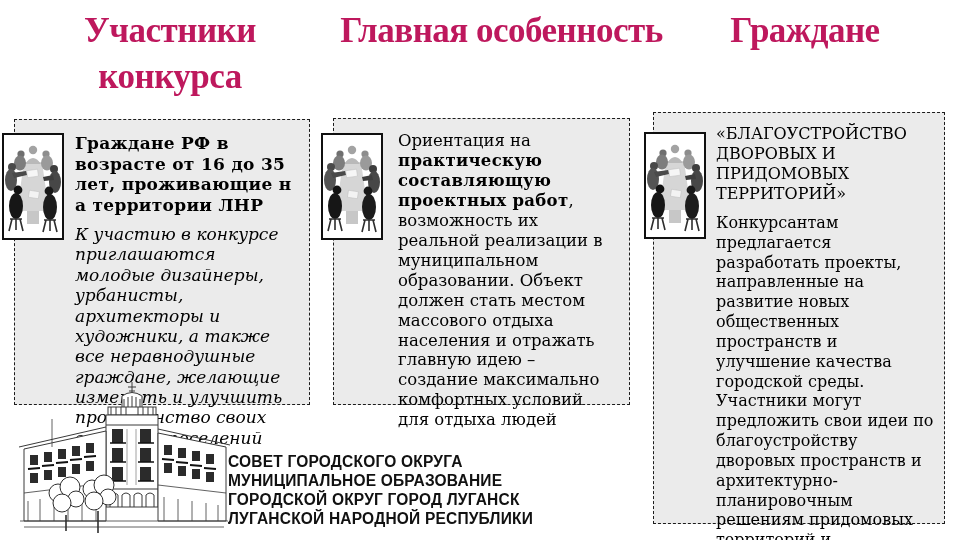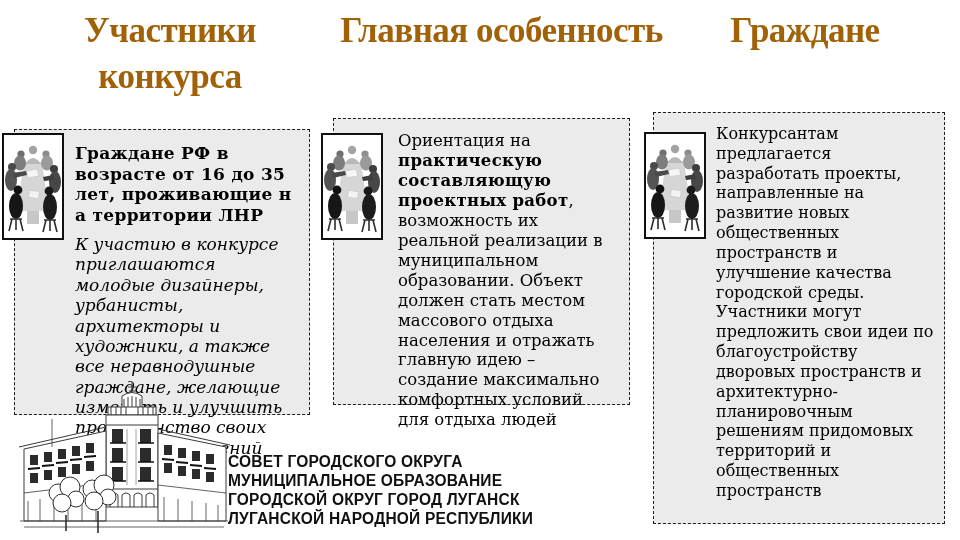--- a/index.html
+++ b/index.html
@@ -7,33 +7,33 @@
     width:960px;height:540px;position:relative;overflow:hidden;
     background:#ffffff;
     font-family:"DejaVu Serif","Liberation Serif",serif;
     color:#000;
   }
   
   .col-head{
     position:absolute;top:8px;
     font-family:"Liberation Serif",serif;
     font-weight:700;font-size:35px;line-height:46px;
-    letter-spacing:-0.5px;text-align:center;color:#a16207;
+    letter-spacing:-0.5px;text-align:center;color:#be185d;
   }
   #head1{left:10px;width:320px;}
   #head2{left:334px;width:335px;}
   #head3{left:660px;width:290px;}
   
   .info-box{
     position:absolute;
     background:#ebebeb;
     border:1px dashed #1c1c1c;
     box-sizing:border-box;
   }
-  #box1{left:14px;top:129px;width:296px;height:286px;padding:13px 10px 0 60px;}
+  #box1{left:14px;top:119px;width:296px;height:286px;padding:13px 10px 0 60px;}
   #box2{left:333px;top:118px;width:297px;height:287px;padding:8px 8px 0 60px;}
   #box3{left:653px;top:112px;width:292px;height:412px;padding:11px 8px 0 62px;}
   .b1-bold{
     font-size:17px;font-weight:700;line-height:1.22;letter-spacing:0.3px;
     margin:0 0 8px 0;
   }
   .b1-italic{
     font-style:italic;font-size:17px;line-height:1.2;margin:0;
   }
   .b2-text{font-size:16.5px;line-height:1.21;margin:4px;}
@@ -71,20 +71,21 @@
 <div class="info-box" id="box1">
   <p class="b1-bold">Граждане РФ в возрасте от 16 до 35 лет, проживающие н а территории ЛНР</p>
   <p class="b1-italic">К участию в конкурсе приглашаются молодые дизайнеры, урбанисты, архитекторы и художники, а также все неравнодушные граждане, желающие изменить и улучшить пространство своих городов и поселений</p>
 </div>
 
 <div class="info-box" id="box2">
   <p class="b2-text"><span>Ориентация на </span><b>практическую составляющую проектных работ</b><span>, возможность их реальной реализации в муниципальном образовании. Объект должен стать местом массового отдыха населения и отражать главную идею – создание максимально комфортных условий для отдыха людей</span></p>
 </div>
 
 <div class="info-box" id="box3">
+  <p class="b3-title">«БЛАГОУСТРОЙСТВО ДВОРОВЫХ И ПРИДОМОВЫХ ТЕРРИТОРИЙ»</p>
   <p class="b3-text">Конкурсантам предлагается разработать проекты, направленные на развитие новых общественных пространств и улучшение качества городской среды. Участники могут предложить свои идеи по благоустройству дворовых пространств и архитектурно-планировочным решениям придомовых территорий и общественных пространств</p>
 </div>
 
 <div class="clip" id="clip1">
   <svg viewBox="0 0 58 103" xmlns="http://www.w3.org/2000/svg">
     <rect x="0" y="0" width="58" height="103" fill="#ffffff"></rect>
 
     <polygon points="20,27 38,27 45,76 13,76" fill="#d6d6d6"></polygon>
     <rect x="23" y="76" width="12" height="13" fill="#c7c7c7"></rect>
 

